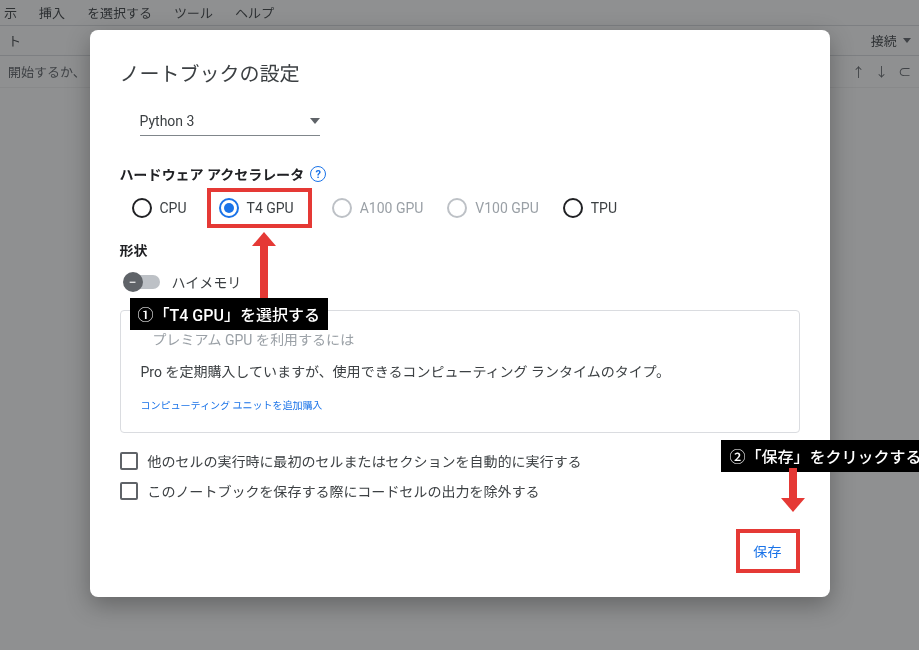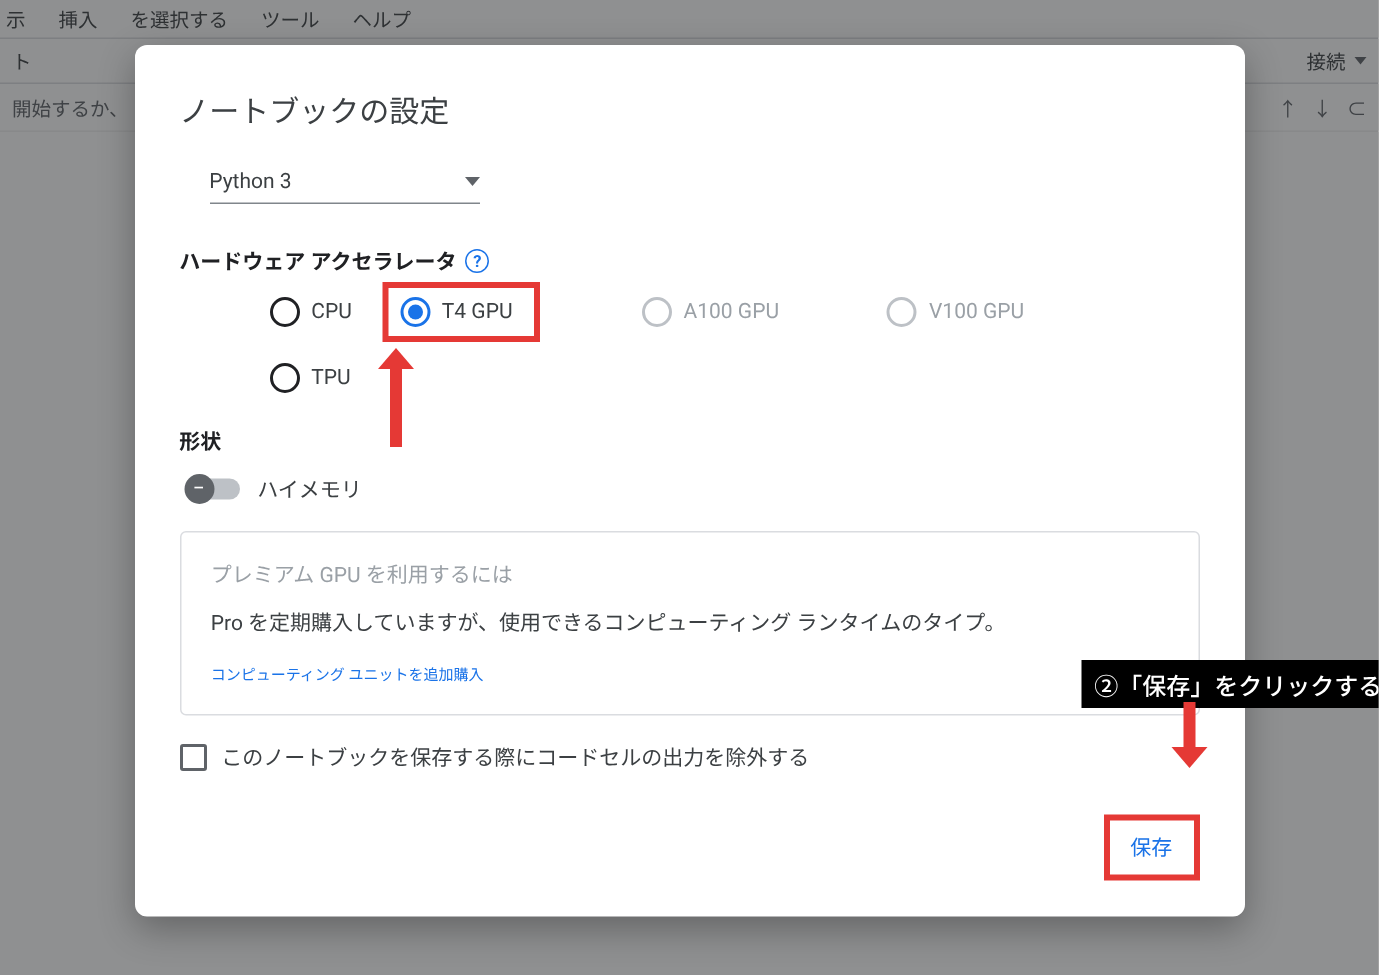--- a/index.html
+++ b/index.html
@@ -130,21 +130,20 @@
       gap: 24px;
       margin-left: 12px;
       margin-bottom: 22px;
       flex-wrap: wrap;
     }
     .radio-item {
       display: flex;
       align-items: center;
       gap: 8px;
       font-size: 14px;
-      margin-left: 48px;
     }
     .radio-item.disabled { color: #9aa0a6; justify-content: flex-end; }
     .radio {
       width: 20px; height: 20px;
       border: 2px solid #202124;
       border-radius: 50%;
       display: inline-flex;
       align-items: center;
       justify-content: center;
       flex-shrink: 0;
@@ -192,20 +191,21 @@
       border: 1px solid #dadce0;
       border-radius: 4px;
       padding: 18px 20px 20px 20px;
       margin-bottom: 18px;
       position: relative;
     }
     .info-box .heading {
       font-size: 14px;
       color: #9aa0a6;
       margin-bottom: 12px;
+      margin-left: 12px;
     }
     .info-box .body {
       font-size: 14px;
       color: #3c4043;
       margin-bottom: 16px;
     }
     .info-box .link {
       color: #1a73e8;
       font-size: 10px;
     }
@@ -360,25 +360,30 @@
     </div>
 
     <div class="info-box">
       <div class="heading">プレミアム GPU を利用するには</div>
       <div class="body">Pro を定期購入していますが、使用できるコンピューティング ランタイムのタイプ。</div>
       <div class="link">コンピューティング ユニットを追加購入</div>
     </div>
 
     <div class="checkbox-row">
       <span class="checkbox"></span>
+      <span>他のセルの実行時に最初のセルまたはセクションを自動的に実行する</span>
+    </div>
+    <div class="checkbox-row">
+      <span class="checkbox"></span>
       <span>このノートブックを保存する際にコードセルの出力を除外する</span>
     </div>
 
     <div class="dialog-actions">
       <span class="btn-primary highlighted">保存</span>
     </div>
 
     <div class="arrow-up" style="left: 170px; top: 214px; height: 54px;"></div>
+    <div class="callout" style="left: 40px; top: 268px;">①「T4 GPU」を選択する</div>
 
     <div class="callout" style="right: -100px; top: 410px;">②「保存」をクリックする</div>
     <div class="arrow-down" style="right: 33px; top: 438px; height: 32px;"></div>
   </div>
 </div>
 
 </body></html>

